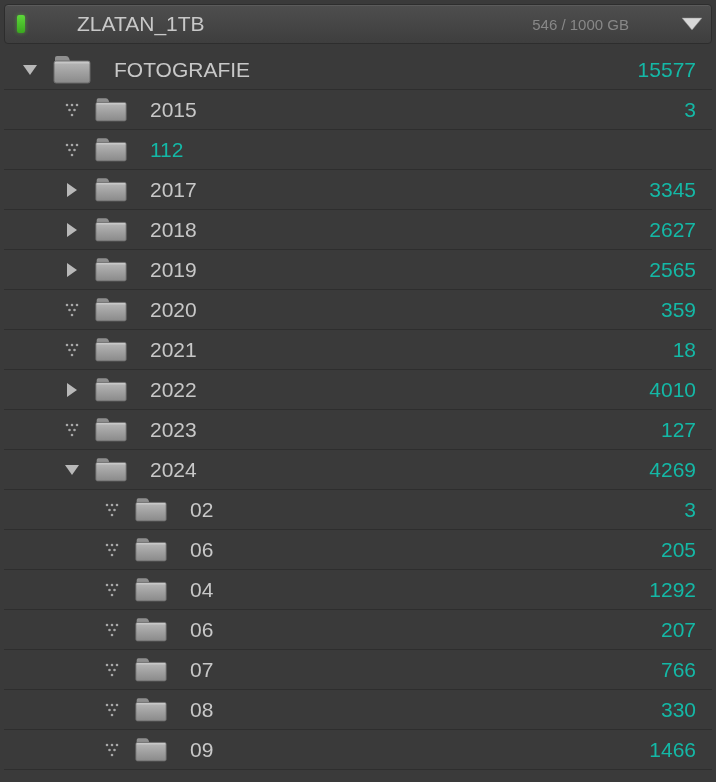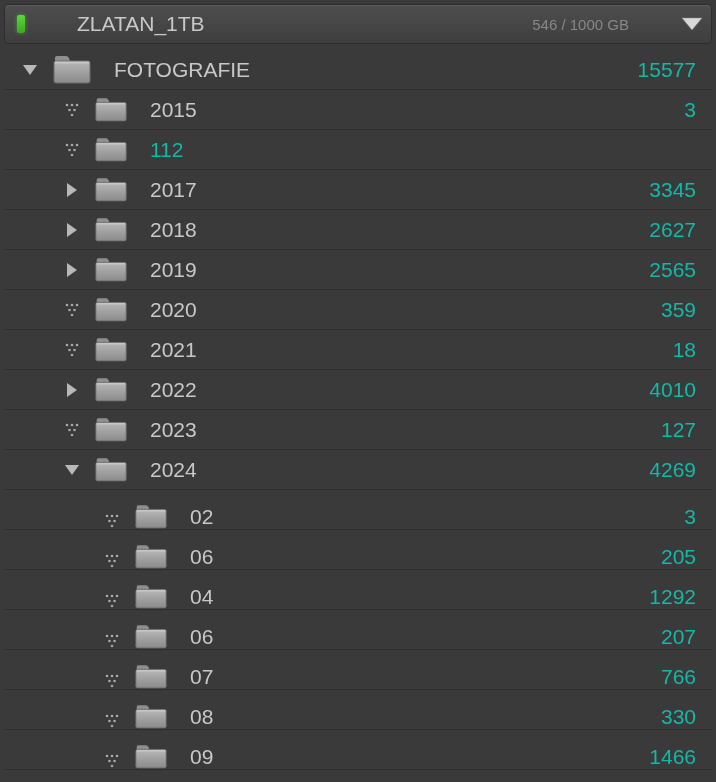--- a/index.html
+++ b/index.html
@@ -83,21 +83,21 @@
     font-size: 21px;
     color: #c8c8c8;
     flex: 1;
   }
   .row-count {
     font-size: 21px;
     color: #14b8a6;
   }
   .indent-0 { padding-left: 14px; }
   .indent-1 { padding-left: 56px; }
-  .indent-2 { padding-left: 96px; align-items: flex-end; }
+  .indent-2 { padding-left: 96px; }
   svg { display: block; }
 </style>
 </head>
 <body>
 
 <div class="panel">
 
   <div class="drive-header">
     <div class="drive-light"></div>
     <div class="drive-name">ZLATAN_1TB</div>

